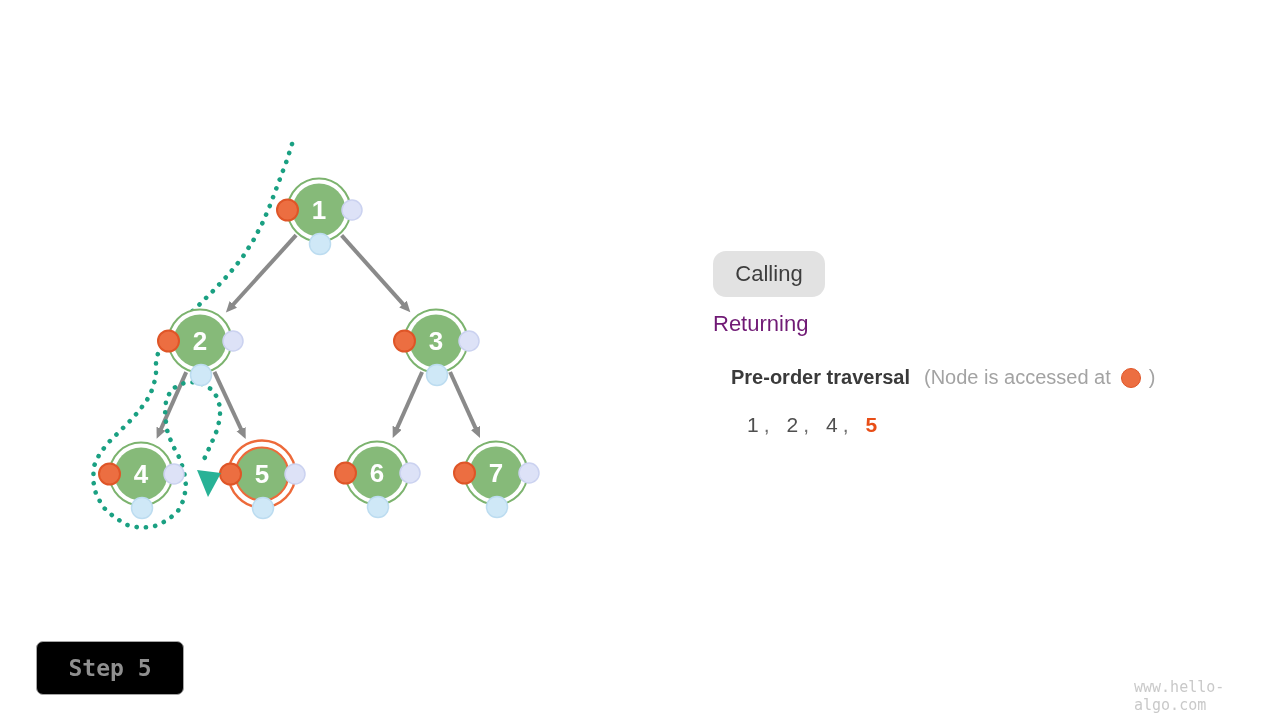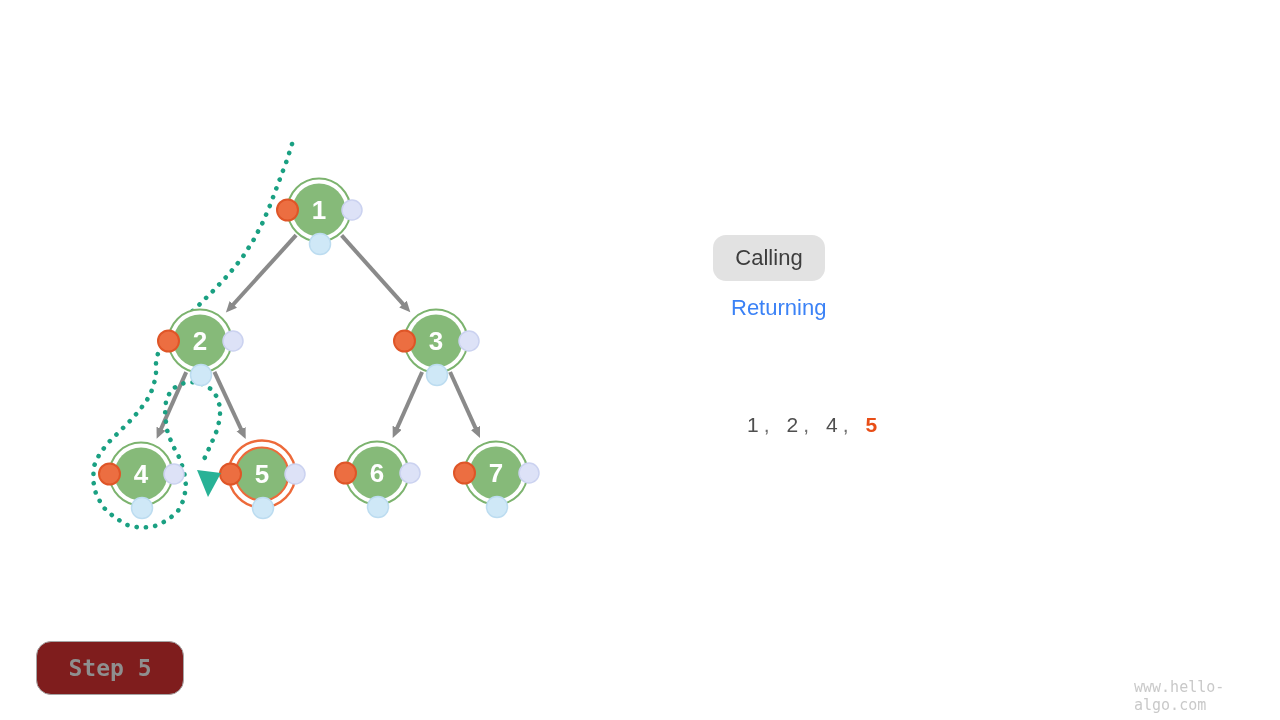--- a/index.html
+++ b/index.html
@@ -7,44 +7,44 @@
     position:relative;width:1280px;height:720px;background:#ffffff;overflow:hidden;
     font-family:"Liberation Sans","DejaVu Sans",sans-serif;
   }
   #tree-svg{position:absolute;left:0;top:0;}
   .legend{position:absolute;left:713px;top:235px;}
   .chip{
     display:inline-flex;align-items:center;justify-content:center;
     min-width:112px;height:46px;border-radius:13px;box-sizing:border-box;
     font-size:22px;color:#3d3d3d;cursor:pointer;
   }
-  .chip.active{background:#e2e2e2;}
+  .chip.active{background:#e2e2e2;margin-top:16px;}
   .legend-plain{
-    margin-top:14px;margin-left:18px;font-size:22px;color:#3b82f6;cursor:pointer;
+    margin-top:14px;font-size:22px;color:#701a75;cursor:pointer;
   }
   .trav-line{
     position:absolute;left:731px;top:366px;font-size:20px;white-space:nowrap;
     display:flex;align-items:center;
   }
   .trav-title{font-weight:bold;color:#3a3a3a;}
   .trav-note{color:#a3a3a3;margin-left:14px;}
   .trav-note.suffix{margin-left:8px;}
   .access-dot{
     display:inline-block;width:20px;height:20px;border-radius:50%;
     margin-left:10px;box-sizing:border-box;
   }
   .seq{
     position:absolute;left:747px;top:413px;font-size:21px;color:#4f4f4f;
     white-space:nowrap;
   }
   .seq .comma{margin-left:5px;margin-right:17px;color:#6e6e6e;}
   .seq .current{font-weight:bold;}
   .step-box{
     position:absolute;left:36px;top:641px;width:146px;height:52px;
-    border:1.6px solid #a5a5a5;border-radius:15px;background:#7f1d1d;
+    border:1.6px solid #a5a5a5;border-radius:7px;background:#000000;
     display:flex;align-items:center;justify-content:center;
     font-family:"DejaVu Sans Mono","Liberation Mono",monospace;
     font-size:23px;font-weight:bold;color:#8f8f8f;cursor:pointer;
   }
   .watermark{
     position:absolute;left:1134px;top:678px;
     font-family:"DejaVu Sans Mono","Liberation Mono",monospace;
     font-size:15px;color:#c9c9c9;
   }
 </style>
@@ -123,19 +123,25 @@
         <circle cx="497" cy="507" r="10.5" fill="#cfe8f7" stroke="#bcdcf0" stroke-width="1.5"></circle>
       </g>
       <polygon points="197,470 221,473 208,497" fill="#28b296"></polygon>
     </svg>
 
   <div class="legend">
     <div class="chip active">Calling</div>
     <div class="legend-plain">Returning</div>
   </div>
 
+  <div class="trav-line">
+    <span class="trav-title">Pre-order traversal</span>
+    <span class="trav-note">(Node is accessed at</span>
+    <span class="access-dot" id="access-dot" style="background: rgb(236, 110, 65); border: 1.5px solid rgb(223, 85, 39);"></span>
+    <span class="trav-note suffix">)</span>
+  </div>
 
   <div class="seq" id="seq"><span class="num">1</span><span class="comma">,</span><span class="num">2</span><span class="comma">,</span><span class="num">4</span><span class="comma">,</span><span class="num current" style="color: rgb(232, 78, 23);">5</span></div>
 
   <div class="step-box">Step 5</div>
 
   <div class="watermark">www.hello-algo.com</div>
 </div>
 
 </body></html>

